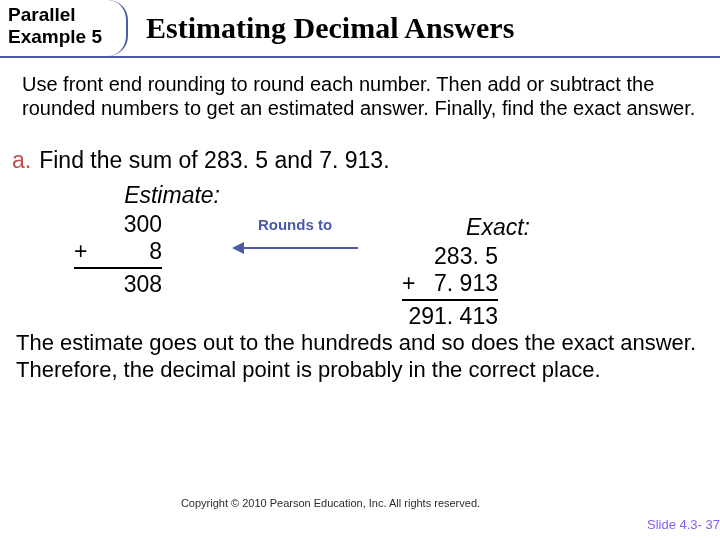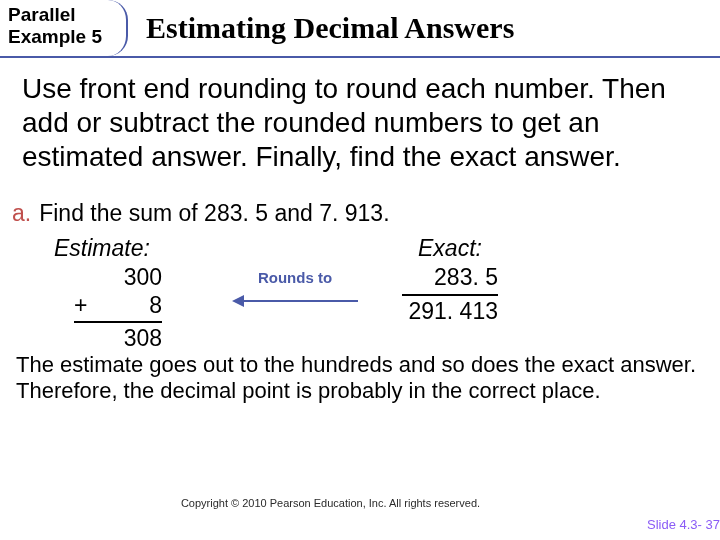--- a/index.html
+++ b/index.html
@@ -3,37 +3,37 @@
 <meta charset="utf-8">
 <style>
   * { box-sizing: border-box; margin: 0; padding: 0; }
   html, body { width: 720px; height: 540px; font-family: Arial, Helvetica, sans-serif; background: #fff; overflow: hidden; }
   .header { display: flex; align-items: stretch; border-bottom: 2px solid #4a5aa8; }
   .header-left { width: 128px; border-right: 2px solid #4a5aa8; display: flex; flex-direction: column; justify-content: center; padding: 4px 6px 8px 8px; border-radius: 20px; }
   .header-left .line1 { font-size: 19px; font-weight: bold; color: #000; }
   .header-left .line2 { font-size: 19px; font-weight: bold; color: #000; }
   .header-right { flex: 1; display: flex; align-items: center; padding-left: 18px; }
   .title { font-size: 30px; font-weight: bold; color: #000; font-family: Liberation Serif, serif; }
-  .instructions { padding: 14px 18px 10px 22px; font-size: 28px; color: #000; line-height: 1.22; }
+  .instructions { padding: 14px 18px 10px 22px; font-size: 20px; color: #000; line-height: 1.22; }
   .problem { padding: 16px 18px 0 12px; }
   .problem-line { font-size: 23px; color: #000; }
   .problem-line .marker { color: #c0504d; margin-right: 8px; }
   .workarea { display: flex; padding: 8px 0 0 38px; align-items: flex-start; position: relative; }
   .estimate-col { width: 170px; }
-  .est-head { font-style: italic; font-size: 23px; color: #000; margin-bottom: 2px; padding-left: 4px; }
+  .est-head { font-style: italic; font-size: 23px; color: #000; margin-bottom: 2px; padding-left: 4px; text-align: right; }
   .num { font-size: 23px; color: #000; text-align: right; padding-right: 58px; line-height: 1.18; }
   .num.op { position: relative; }
   .num.op::before { content: attr(data-op); position: absolute; left: 24px; }
   .rule { border-top: 2px solid #000; margin: 2px 58px 2px 24px; }
   .middle-col { width: 150px; padding-top: 34px; }
   .rounds { font-size: 15px; color: #4a5aa8; font-weight: bold; text-align: center; }
   .arrow-wrap { display: flex; justify-content: center; margin-top: 6px; }
   .arrow-svg { width: 130px; height: 18px; }
   .exact-col { width: 190px; }
-  .ex-head { font-style: italic; font-size: 23px; color: #000; margin-bottom: 2px; text-align: center; padding-right: 30px; }
+  .ex-head { font-style: italic; font-size: 23px; color: #000; margin-bottom: 2px; text-align: right; padding-right: 30px; margin-top: 32px; }
   .ex-num { font-size: 23px; color: #000; text-align: right; padding-right: 62px; line-height: 1.18; }
   .ex-num.op { position: relative; }
   .ex-num.op::before { content: attr(data-op); position: absolute; left: 32px; }
   .ex-rule { border-top: 2px solid #000; margin: 2px 62px 2px 32px; }
   .conclusion { font-size: 22px; color: #000; padding: 0 18px 0 16px; line-height: 1.2; }
   .footer { position: absolute; bottom: 8px; left: 14px; width: 720px; display: flex; justify-content: space-between; padding: 0 14px 0 0; }
   .copyright { font-size: 11px; color: #2a2a2a; text-align: center; flex: 1; }
   .slide-num { font-size: 13px; color: #8b5cf6; margin-top: 20px; }
 </style>
 </head>
@@ -71,20 +71,21 @@
         <svg class="arrow-svg" viewBox="0 0 130 18">
           <line x1="12" y1="9" x2="128" y2="9" stroke="#4a5aa8" stroke-width="2"></line>
           <polygon points="2,9 14,3 14,15" fill="#4a5aa8"></polygon>
         </svg>
       </div>
     </div>
 
     <div class="exact-col">
       <div class="ex-head">Exact:</div>
       <div class="ex-num">283. 5</div>
+      <div class="ex-num op" data-op="+">7. 913</div>
       <div class="ex-rule"></div>
       <div class="ex-num">291. 413</div>
     </div>
   </div>
 </div>
 
 <div class="conclusion">The estimate goes out to the hundreds and so does the exact answer. Therefore, the decimal point is probably in the correct place.</div>
 
 <div class="footer">
   <div class="copyright">Copyright © 2010 Pearson Education, Inc.  All rights reserved.</div>

